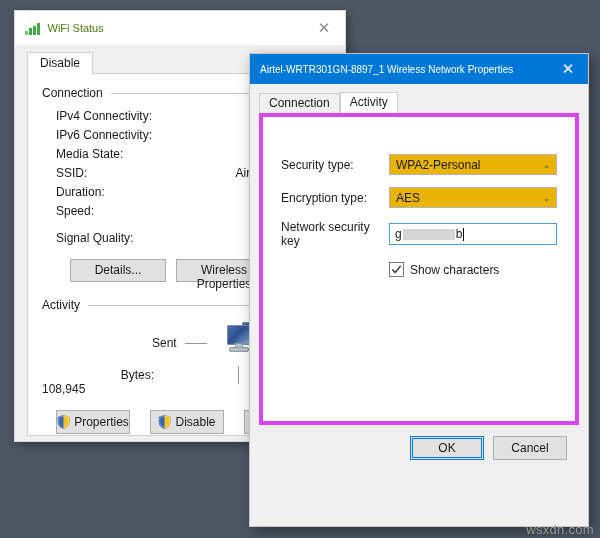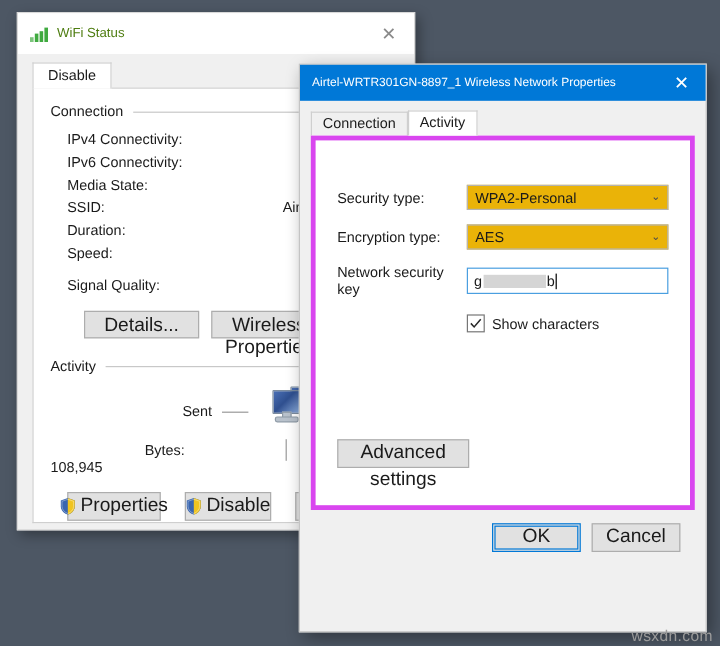--- a/index.html
+++ b/index.html
@@ -115,21 +115,21 @@
     font-size: 12px;
     padding: 2.5px 0 2.5px 14px;
   }
   .field-row .lbl { width: 128px; }
   .field-row .val { flex: 1; text-align: right; padding-right: 2px; white-space: nowrap; }
 
   .btn {
     background: #e1e1e1;
     border: 1px solid #adadad;
     font-family: "Liberation Sans", sans-serif;
-    font-size: 16px;
+    font-size: 12px;
     color: #1a1a1a;
     padding: 4px 8px;
     box-sizing: border-box;
     text-align: center;
     cursor: default;
   }
   #wifi-btnrow1 {
     display: flex;
     gap: 10px;
     padding-left: 28px;
@@ -569,21 +569,20 @@
 
       <div id="showchars-row">
         <span class="checkbox">
           <svg viewBox="0 0 12 12">
             <path d="M1.5 6 L4.5 9.2 L10.5 2.2" fill="none" stroke="#2a2a2a" stroke-width="1.4"></path>
           </svg>
         </span>
         <span>Show characters</span>
       </div>
 
-      <div class="btn" id="advanced-btn">Advanced settings</div>
     </div>
 
     <div id="props-footer">
       <div class="btn" id="ok-btn">OK</div>
       <div class="btn" id="cancel-btn">Cancel</div>
     </div>
   </div>
 </div>
 
 <div id="watermark">wsxdn.com</div>

